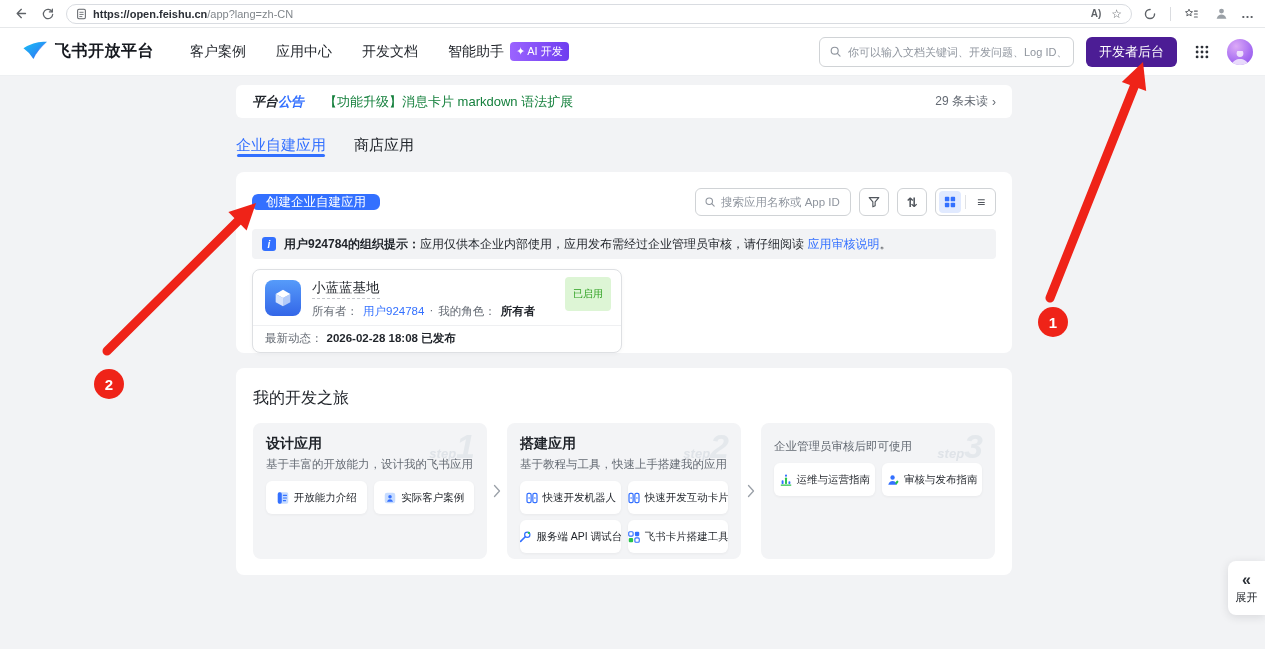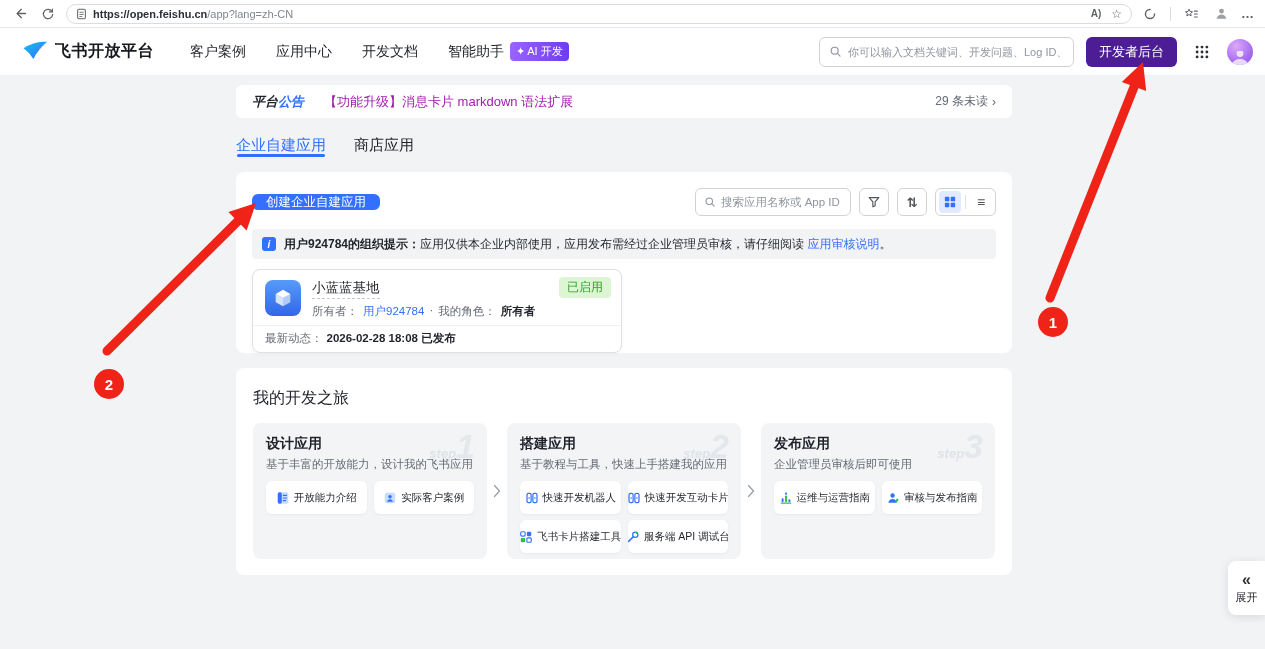--- a/index.html
+++ b/index.html
@@ -41,21 +41,21 @@
     font-size:13px;padding:0 13px;cursor:pointer;white-space:nowrap;}
   .apps-grid-btn{width:26px;height:26px;display:flex;align-items:center;justify-content:center;cursor:pointer;}
   .avatar{width:26px;height:26px;border-radius:50%;cursor:pointer;
     background:radial-gradient(circle at 35% 28%,#dcaaf7,#a86ef2 60%,#8e53e8);display:flex;align-items:flex-end;justify-content:center;overflow:hidden;}
   
   .panel{position:absolute;left:236px;width:776px;background:#fff;border-radius:8px;}
   .announcement{top:85px;height:33px;border-radius:6px;display:flex;align-items:center;
     padding:0 16px;font-size:13px;z-index:5;}
   .ann-tag{font-style:italic;font-weight:bold;margin-right:20px;white-space:nowrap;}
   .ann-tag .blue{color:#3370ff;}
-  .ann-text{color:#a21caf;cursor:pointer;}
+  .ann-text{color:#15803d;cursor:pointer;}
   .ann-unread{margin-left:auto;color:#646a73;font-size:12px;display:flex;align-items:center;gap:4px;cursor:pointer;white-space:nowrap;}
   .tabs{position:absolute;left:236px;top:136px;display:flex;gap:28px;font-size:15px;z-index:5;}
   .tab{cursor:pointer;color:#1f2329;position:relative;padding-bottom:2px;}
   .tab.active{color:#3370ff;}
   .tab.active::after{content:"";position:absolute;left:1px;right:1px;bottom:0;height:3px;border-radius:2px;background:#3370ff;}
   
   .main-card{top:172px;height:181px;padding:16px 16px 8px;z-index:4;}
   .toolbar{display:flex;align-items:center;height:28px;}
   .create-btn{background:#3370ff;color:#fff;border:none;border-radius:6px;height:16px;
     padding:0 14px;font-size:12.5px;cursor:pointer;white-space:nowrap;}
@@ -80,21 +80,21 @@
   .app-card{margin-top:10px;width:370px;border:1px solid #dee0e3;border-radius:8px;background:#fff;
     box-shadow:0 1px 4px rgba(31,35,41,.04);cursor:pointer;}
   .app-top{display:flex;gap:11px;padding:8px 12px 6px;position:relative;align-items:flex-start;}
   .app-tile{width:36px;height:36px;border-radius:8px;background:linear-gradient(180deg,#569bfa,#3366e8);
     display:flex;align-items:center;justify-content:center;flex:0 0 auto;margin-top:2px;}
   .app-name{font-size:13.5px;color:#1f2329;display:inline-block;border-bottom:1px dashed #c5c8cd;padding-bottom:1px;}
   .app-meta{margin-top:5px;font-size:11.5px;color:#646a73;display:flex;gap:5px;white-space:nowrap;}
   .app-meta .owner{color:#3370ff;cursor:pointer;}
   .app-meta .role{color:#1f2329;font-weight:bold;}
   .status-badge{position:absolute;right:10px;top:7px;background:#ddf5d5;color:#2ea121;
-    font-size:12px;border-radius:4px;padding:2px 8px;}
+    font-size:10px;border-radius:4px;padding:10px 8px;}
   .app-divider{height:1px;background:#eff0f2;}
   .app-foot{padding:5px 12px 6px;font-size:11.5px;color:#646a73;display:flex;gap:4px;align-items:center;}
   .app-foot .val{color:#1f2329;font-weight:bold;}
   
   .journey{top:368px;height:207px;padding:20px 17px 0;z-index:4;}
   .journey-title{font-size:16px;font-weight:500;color:#1f2329;}
   .steps{margin-top:14px;display:flex;align-items:stretch;gap:5px;}
   .step-card{flex:1;background:#f3f4f6;border-radius:8px;height:136px;padding:12px 13px 4px;position:relative;min-width:0;}
   .step-sep{align-self:center;color:#9aa0a8;display:flex;align-items:center;padding:0 1px;}
   .step-title{font-size:14px;font-weight:600;color:#1f2329;}
@@ -375,50 +375,49 @@
           <svg width="14" height="14" viewBox="0 0 16 16">
               <rect x="2.3" y="2.8" width="4.7" height="10.4" rx="1.6" fill="none" stroke="#3370ff" stroke-width="1.4"></rect>
               <rect x="9" y="2.8" width="4.7" height="10.4" rx="1.6" fill="none" stroke="#3370ff" stroke-width="1.4"></rect>
               <circle cx="4.7" cy="8" r=".9" fill="#3370ff"></circle>
               <circle cx="11.3" cy="8" r=".9" fill="#3370ff"></circle>
             </svg>
           <span>快速开发互动卡片</span>
         </button>
         <button class="step-btn">
           <svg width="14" height="14" viewBox="0 0 16 16">
+              <circle cx="10.6" cy="5.4" r="3" fill="none" stroke="#3370ff" stroke-width="1.4"></circle>
+              <path d="M8.3 7.7 L3 13" stroke="#3370ff" stroke-width="1.8" stroke-linecap="round"></path>
+              <circle cx="12.4" cy="3.4" r="1.3" fill="#27c24c"></circle>
+            </svg>
+          <span>服务端 API 调试台</span>
+        </button>
+        <button class="step-btn">
+          <svg width="14" height="14" viewBox="0 0 16 16">
               <rect x="2" y="2" width="5" height="5" rx="1.2" fill="none" stroke="#3370ff" stroke-width="1.3"></rect>
               <rect x="9" y="2" width="5" height="5" rx="1.2" fill="#3370ff"></rect>
               <rect x="2" y="9" width="5" height="5" rx="1.2" fill="#27c24c"></rect>
               <rect x="9" y="9" width="5" height="5" rx="1.2" fill="none" stroke="#3370ff" stroke-width="1.3"></rect>
             </svg>
           <span>飞书卡片搭建工具</span>
-        </button>
-        <button class="step-btn">
-          <svg width="14" height="14" viewBox="0 0 16 16">
-              <circle cx="10.6" cy="5.4" r="3" fill="none" stroke="#3370ff" stroke-width="1.4"></circle>
-              <path d="M8.3 7.7 L3 13" stroke="#3370ff" stroke-width="1.8" stroke-linecap="round"></path>
-              <circle cx="12.4" cy="3.4" r="1.3" fill="#27c24c"></circle>
-            </svg>
-          <span>服务端 API 调试台</span>
         </button>
       </div>
     </div>
 
     <span class="step-sep">
       <svg width="8" height="14" viewBox="0 0 8 14">
           <path d="M1.5 1.5 L6.5 7 L1.5 12.5" fill="none" stroke="#9aa0a8" stroke-width="1.3" stroke-linecap="round" stroke-linejoin="round"></path>
         </svg>
     </span>
 
     <div class="step-card">
       <div class="watermark">
           <span class="wm-word">step</span>
           <span class="wm-num">3</span>
         </div>
-      <div class="step-title">发布应用</div>
       <div class="step-desc">企业管理员审核后即可使用</div>
       <div class="step-btns">
         <button class="step-btn">
           <svg width="14" height="14" viewBox="0 0 16 16">
               <path d="M2.5 13.8 h11" stroke="#27c24c" stroke-width="1.3" stroke-linecap="round"></path>
               <rect x="3" y="8.2" width="2.2" height="4.4" rx="1" fill="#3370ff"></rect>
               <rect x="6.9" y="5" width="2.2" height="7.6" rx="1" fill="#27c24c"></rect>
               <rect x="10.8" y="9.4" width="2.2" height="3.2" rx="1" fill="#3370ff"></rect>
               <circle cx="8" cy="3" r="1.2" fill="#3370ff"></circle>
             </svg>

